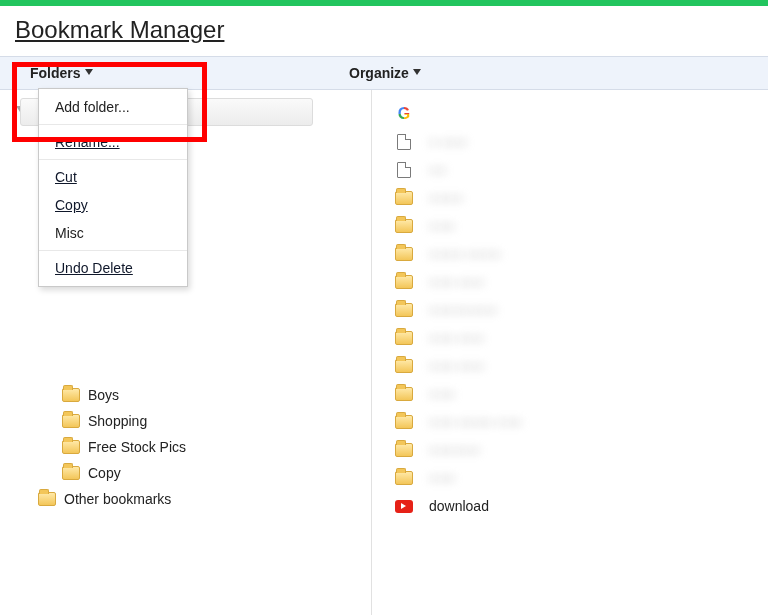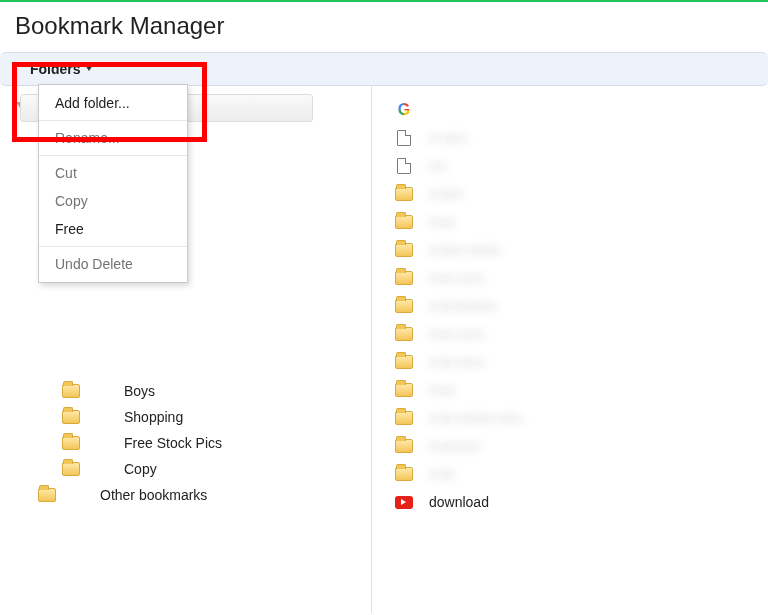--- a/index.html
+++ b/index.html
@@ -8,36 +8,36 @@
     padding: 0;
     font-family: "Segoe UI", Arial, sans-serif;
     font-size: 14px;
     color: #222;
     background: #fff;
     width: 768px;
     height: 615px;
     overflow: hidden;
   }
   .topbar {
-    border-top: 2px solid #22c55e;
+    border-top: 6px solid #22c55e;
     padding: 10px 15px 12px 15px;
+    text-decoration: underline;
   }
   .title {
     font-size: 24px;
     font-weight: 400;
     color: #222;
   }
   .menurow {
     background: #eef3fb;
     border-top: 1px solid #d5dce8;
     border-bottom: 1px solid #d5dce8;
     height: 34px;
     display: flex;
     align-items: center;
-    border-radius: 6px;
   }
   .menurow .menucell {
     height: 100%;
     display: flex;
     align-items: center;
     font-weight: 700;
     padding: 0 14px;
     cursor: pointer;
     position: relative;
   }
@@ -101,42 +101,42 @@
     z-index: 5;
     padding: 4px 0;
   }
   .dropdown .mi {
     padding: 6px 16px;
     font-size: 14px;
     color: #222;
     cursor: pointer;
   }
   .dropdown .mi.disabled {
-    color: #737373;
+    color: #0f172a;
     cursor: default;
+    text-decoration: underline;
   }
   .dropdown .sep {
     border-top: 1px solid #e8e8e8;
     margin: 3px 0;
   }
 
   
   .treelist {
     position: absolute;
     top: 292px;
     left: 0;
     width: 100%;
   }
   .tree-item {
     display: flex;
     align-items: center;
     padding: 3px 0 3px 62px;
     height: 26px;
     cursor: pointer;
-    gap: 36px;
   }
   .tree-item.level0 { padding-left: 38px; text-align: right; }
   .tree-item .label { margin-left: 8px; }
 
   .folder-icon {
     width: 18px; height: 14px;
     background: linear-gradient(#ffe9a8, #f3c659);
     border: 1px solid #d9a93e;
     border-radius: 2px;
     position: relative;
@@ -230,36 +230,40 @@
 
 <div class="topbar">
   <div class="title">Bookmark Manager</div>
 </div>
 
 <div class="menurow">
   <div class="menucell folders">
     <span>Folders</span>
     <span class="triangle"></span>
   </div>
+  <div class="menucell">
+    <span>Organize</span>
+    <span class="triangle"></span>
+  </div>
 </div>
 
 <div class="content">
 
   <div class="leftpane">
     <div class="tree-disclosure"></div>
     <div class="selected-row"></div>
 
     <div class="dropdown">
       <div class="mi">Add folder...</div>
       <div class="sep"></div>
       <div class="mi disabled">Rename...</div>
       <div class="sep"></div>
       <div class="mi disabled">Cut</div>
       <div class="mi disabled">Copy</div>
-      <div class="mi">Free</div>
+      <div class="mi">Misc</div>
       <div class="sep"></div>
       <div class="mi disabled">Undo Delete</div>
     </div>
 
     <div class="treelist">
       <div class="tree-item">
         <span class="folder-icon"></span>
         <span class="label">Boys</span>
       </div>
       <div class="tree-item">

